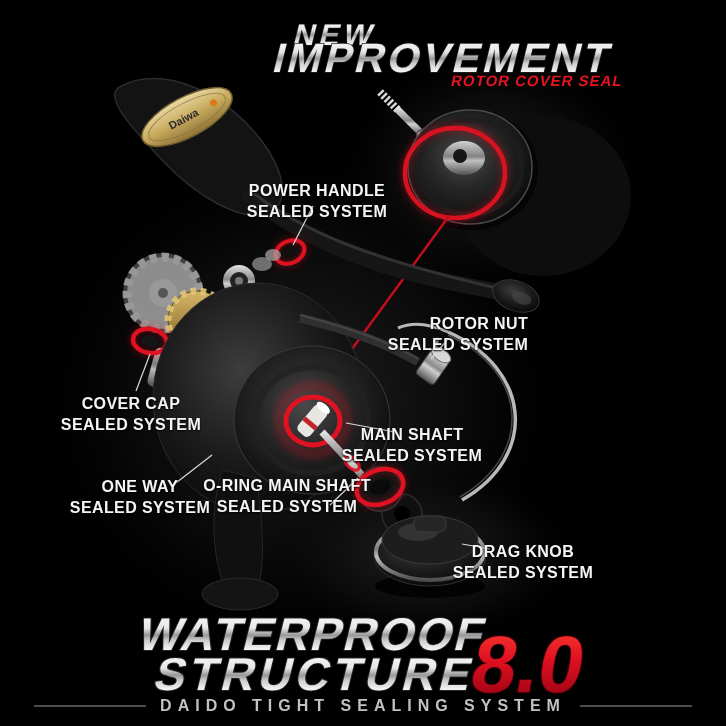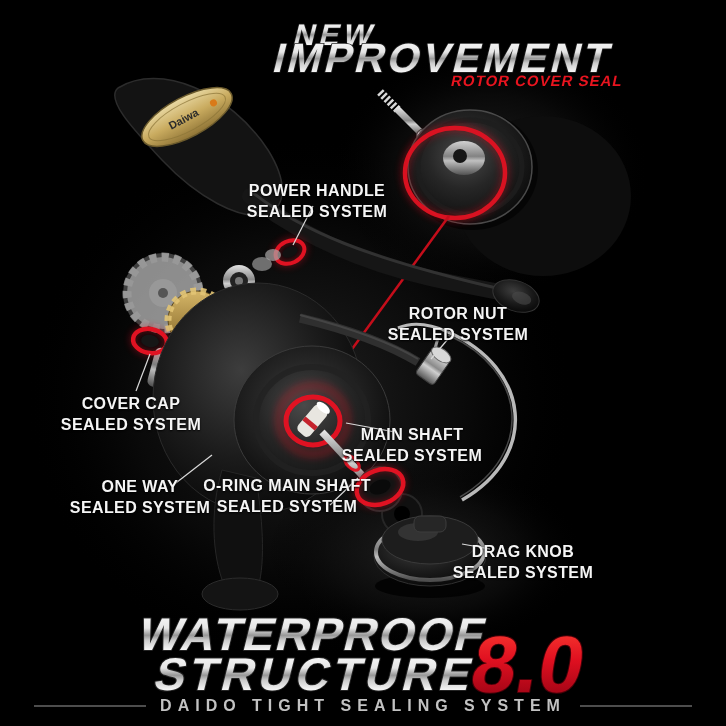--- a/index.html
+++ b/index.html
@@ -255,21 +255,21 @@
       <g transform="translate(468,692) skewX(-10)">
         <text font-size="80" font-weight="bold" fill="url(#redtext)" stroke="#4a0008" stroke-width="2" paint-order="stroke" stroke-linejoin="round">8.0</text>
       </g>
     </g>
   </svg>
 
   <div class="callout" style="left:317px; top:181px;">
     <span>POWER HANDLE</span>
     <span>SEALED SYSTEM</span>
   </div>
-  <div class="callout" style="left:458px; top:304px;">
+  <div class="callout" style="left:458px; top:314px;text-align:right;">
     <span>ROTOR NUT</span>
     <span>SEALED SYSTEM</span>
   </div>
   <div class="callout" style="left:131px; top:394px;">
     <span>COVER CAP</span>
     <span>SEALED SYSTEM</span>
   </div>
   <div class="callout" style="left:412px; top:425px;">
     <span>MAIN SHAFT</span>
     <span>SEALED SYSTEM</span>

